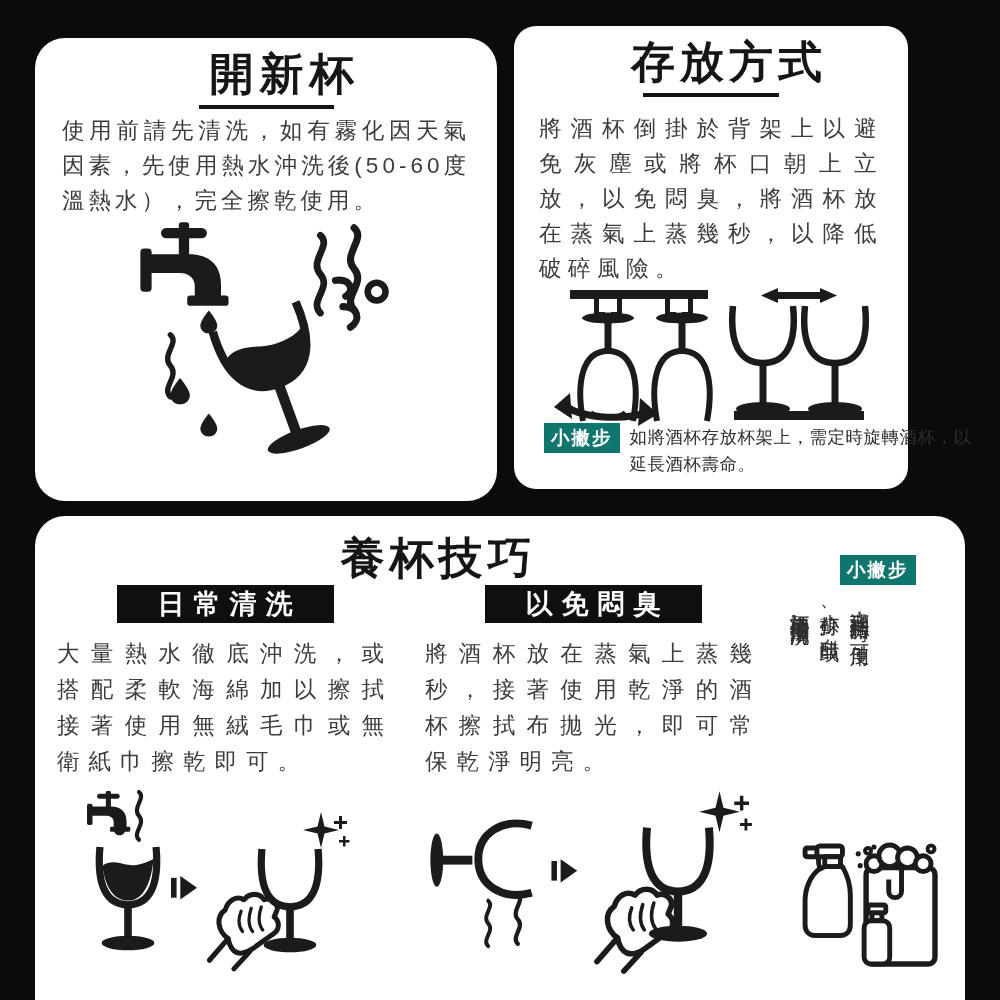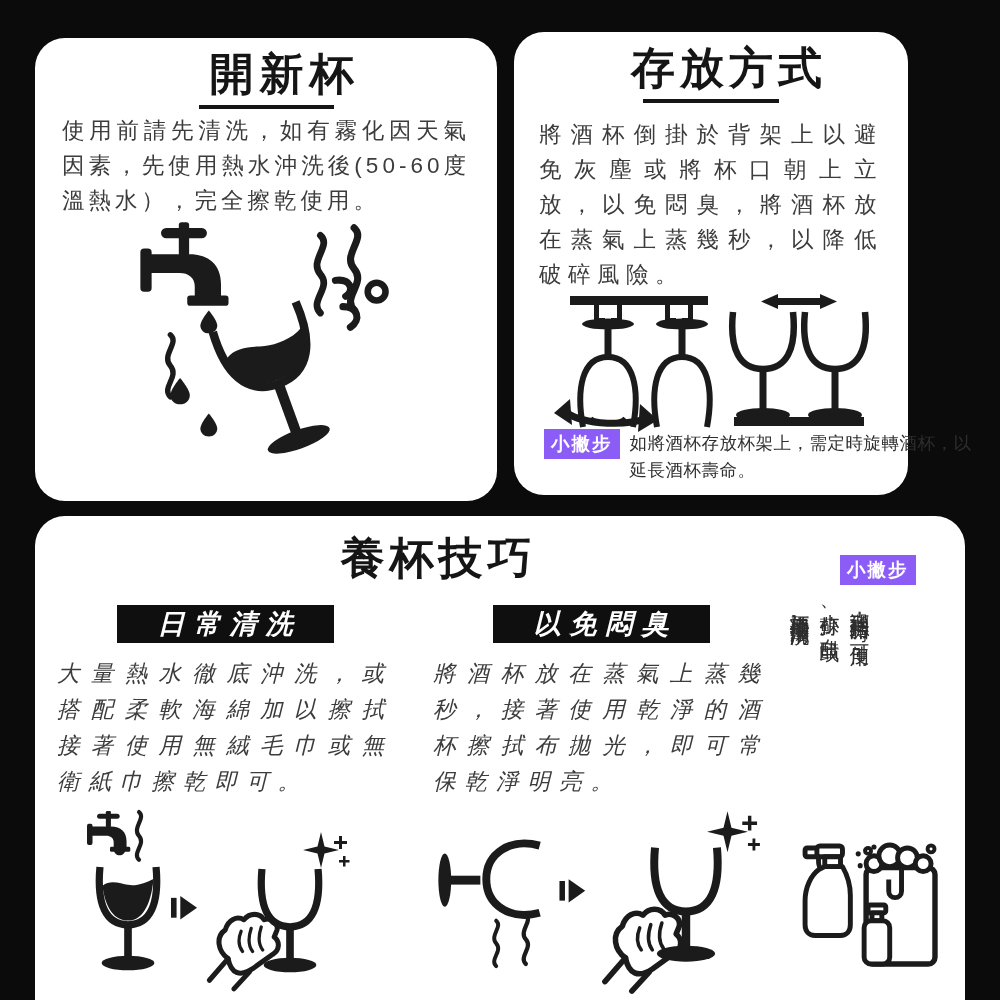--- a/index.html
+++ b/index.html
@@ -1,48 +1,48 @@
 <!DOCTYPE html>
 <html><head>
 <meta charset="utf-8">
 <style>
   html,body{margin:0;padding:0;background:#0b0b0b;}
   body{width:1000px;height:1000px;position:relative;overflow:hidden;
        font-family:"Liberation Sans","DejaVu Sans",sans-serif;}
   .poster{position:absolute;inset:0;background:#0b0b0b;}
   .card{position:absolute;background:#ffffff;border-radius:30px;}
   .card1{left:35px;top:38px;width:462px;height:463px;}
-  .card2{left:514px;top:32px;width:394px;height:463px;}
+  .card2{left:514px;top:26px;width:394px;height:463px;border-radius:22px;}
   .card3{left:35px;top:516px;width:930px;height:546px;}
 
   .card-title{font-size:44px;font-weight:700;color:#151515;text-align:center;
               margin:10px 0 0;line-height:52px;padding-left:31px;}
   .ls3{letter-spacing:6px;text-indent:6px;}
   .ls4{letter-spacing:5px;text-indent:5px;}
   .title-rule{height:4px;background:#151515;margin:5px auto 0;}
   .rule1{width:135px;}
   .rule2{width:136px;}
 
   .body{color:#3c3c3c;text-align:justify;margin-bottom:0;}
   .body1{margin:4px 27px 0;font-size:22.5px;line-height:35px;letter-spacing:4px;}
   .body2{margin:14px 25px 0;font-size:22.5px;line-height:35px;letter-spacing:6.5px;}
 
   .iconA{display:block;margin:2px auto 0;}
   .icons2{display:flex;justify-content:space-between;align-items:flex-start;
           padding:0 42px 0 40px;margin-top:2px;}
   svg{overflow:visible;}
 
-  .badge{background:#8b5cf6;color:#ffffff;font-size:18.5px;font-weight:700;
+  .badge{background:#0f766e;color:#ffffff;font-size:18.5px;font-weight:700;
          letter-spacing:2px;padding:2px 7px 3px;white-space:nowrap;display:inline-block;}
   .tip2{position:absolute;left:30px;bottom:10px;display:flex;align-items:flex-start;gap:9px;}
   .tip2 p{margin:1px;font-size:17.5px;line-height:27px;color:#2e2e2e;width:352px;
           letter-spacing:0.5px;}
 
   .care-title{position:absolute;top:6px;left:0;width:740px;}
-  .columns{position:absolute;top:89px;left:22px;display:flex;gap:40px;font-style:italic;}
+  .columns{position:absolute;top:69px;left:22px;display:flex;gap:32px;}
   .col{width:336px;}
   .header-box{width:217px;height:38px;line-height:38px;background:#0f0f0f;color:#ffffff;
               font-size:27px;font-weight:700;letter-spacing:9px;text-indent:9px;
               text-align:center;margin:0 auto;}
   .col .body{margin:13px 0 8px;font-size:22.5px;line-height:36px;letter-spacing:9px;}
   .seq-icon{display:block;margin-top:2px;}
   .seq1{margin-left:28px;}
 
   .sidebar{position:absolute;top:39px;right:30px;width:150px;}
   .sidebar .badge{margin-left:55px;}

